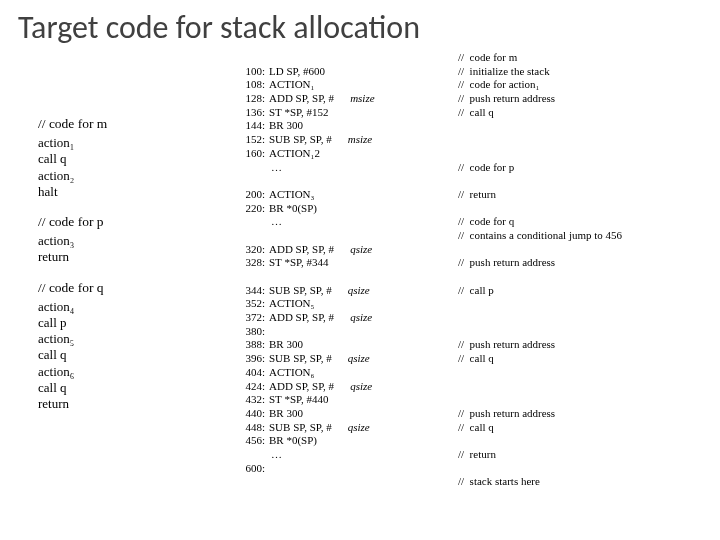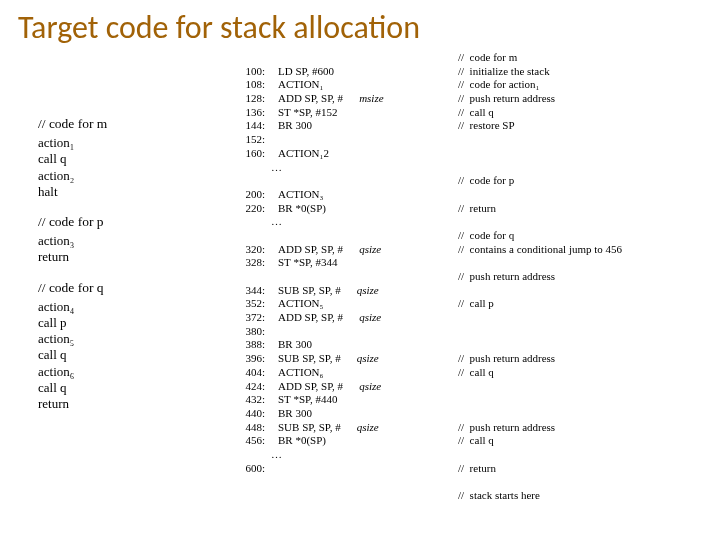--- a/index.html
+++ b/index.html
@@ -10,21 +10,21 @@
     background: #fff;
     font-family: "Times New Roman", Times, serif;
     color: #000;
     overflow: hidden;
   }
   .title {
     font-family: Calibri, Arial, sans-serif;
     font-size: 32px;
     font-weight: 400;
     padding: 8px 18px 4px 18px;
-    color: #a16207;
+    color: #404040;
   }
   .main {
     display: flex;
     flex-direction: row;
     padding-left: 38px;
   }
   .left-col {
     width: 195px;
     padding-top: 65px;
   }
@@ -39,21 +39,21 @@
   .right-col {
     width: 245px;
     font-size: 11px;
     line-height: 1.25;
   }
   .row {
     display: flex;
     flex-direction: row;
     height: 13.7px;
   }
-  .addr { width: 32px; text-align: right; padding-right: 13px; }
+  .addr { width: 32px; text-align: right; padding-right: 4px; }
   .instr { flex: 1; white-space: pre; }
   .cc { white-space: pre; }
   .ellipsis { padding-left: 38px; font-size: 11px; }
   .ital { font-style: italic; margin-left: 16px; }
 </style>
 </head>
 <body>
 
 <div class="title">Target code for stack allocation</div>
 
@@ -102,20 +102,21 @@
       <div class="row">
         <div class="addr">136:</div>
         <div class="instr">ST *SP, #152</div>
       </div>
       <div class="row">
         <div class="addr">144:</div>
         <div class="instr">BR 300</div>
       </div>
       <div class="row">
         <div class="addr">152:</div>
+        <div class="instr">SUB SP, SP, #<span class="ital">msize</span></div>
       </div>
       <div class="row">
         <div class="addr">160:</div>
         <div class="instr">ACTION₁2</div>
       </div>
       <div class="row">
         <div class="ellipsis">…</div>
       </div>
       <div class="row">
         <div class="addr"></div>
@@ -211,23 +212,20 @@
         <div class="cc">//  initialize the stack</div>
       </div>
       <div class="row">
         <div class="cc">//  code for action₁</div>
       </div>
       <div class="row">
         <div class="cc">//  push return address</div>
       </div>
       <div class="row">
         <div class="cc">//  call q</div>
-      </div>
-      <div class="row">
-        <div class="cc">//  restore SP</div>
       </div>
       <div class="row">
         <div class="cc"></div>
       </div>
       <div class="row">
         <div class="cc"></div>
       </div>
       <div class="row">
         <div class="cc"></div>
       </div>

